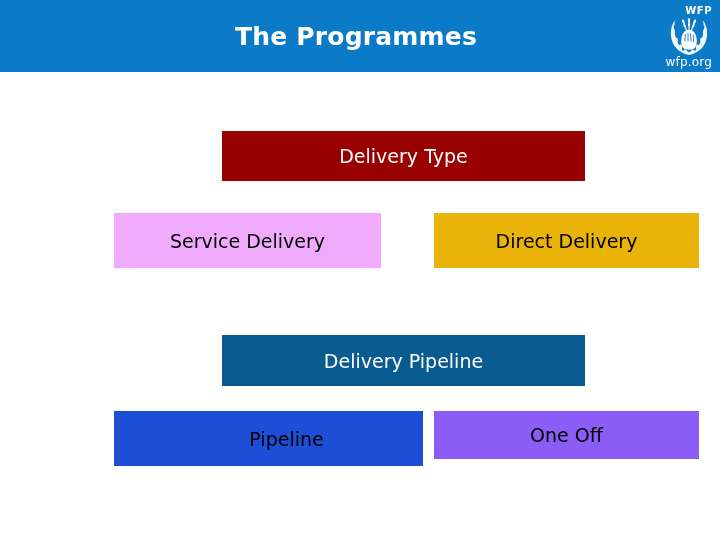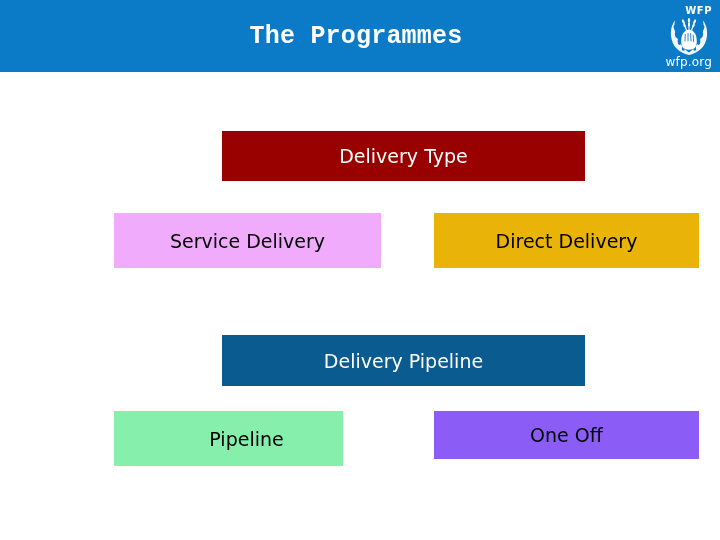--- a/index.html
+++ b/index.html
@@ -32,21 +32,20 @@
     height: 72px;
     display: flex;
     align-items: center;
     justify-content: center;
     color: #ffffff;
     font-size: 25px;
     font-weight: bold;
     letter-spacing: 0.2px;
     padding-right: 8px;
     box-sizing: border-box;
-    font-family: Liberation Mono, monospace;
   }
 
   
   .wfp-logo {
     position: absolute;
     right: 8px;
     top: 0px;
     width: 64px;
     height: 72px;
     display: flex;
@@ -116,23 +115,23 @@
   .block-delivery-frequency {
     left: 178px;
     top: 335px;
     width: 363px;
     height: 51px;
     background: #0a5b8f;
   }
   .block-pipeline {
     left: 70px;
     top: 411px;
-    width: 229px;
+    width: 309px;
     height: 55px;
-    background: #86efac;
+    background: #1d4ed8;
     padding-left: 36px;
   }
   .block-one-off {
     left: 390px;
     top: 411px;
     width: 265px;
     height: 48px;
     background: #8b5cf6;
   }
 </style>

